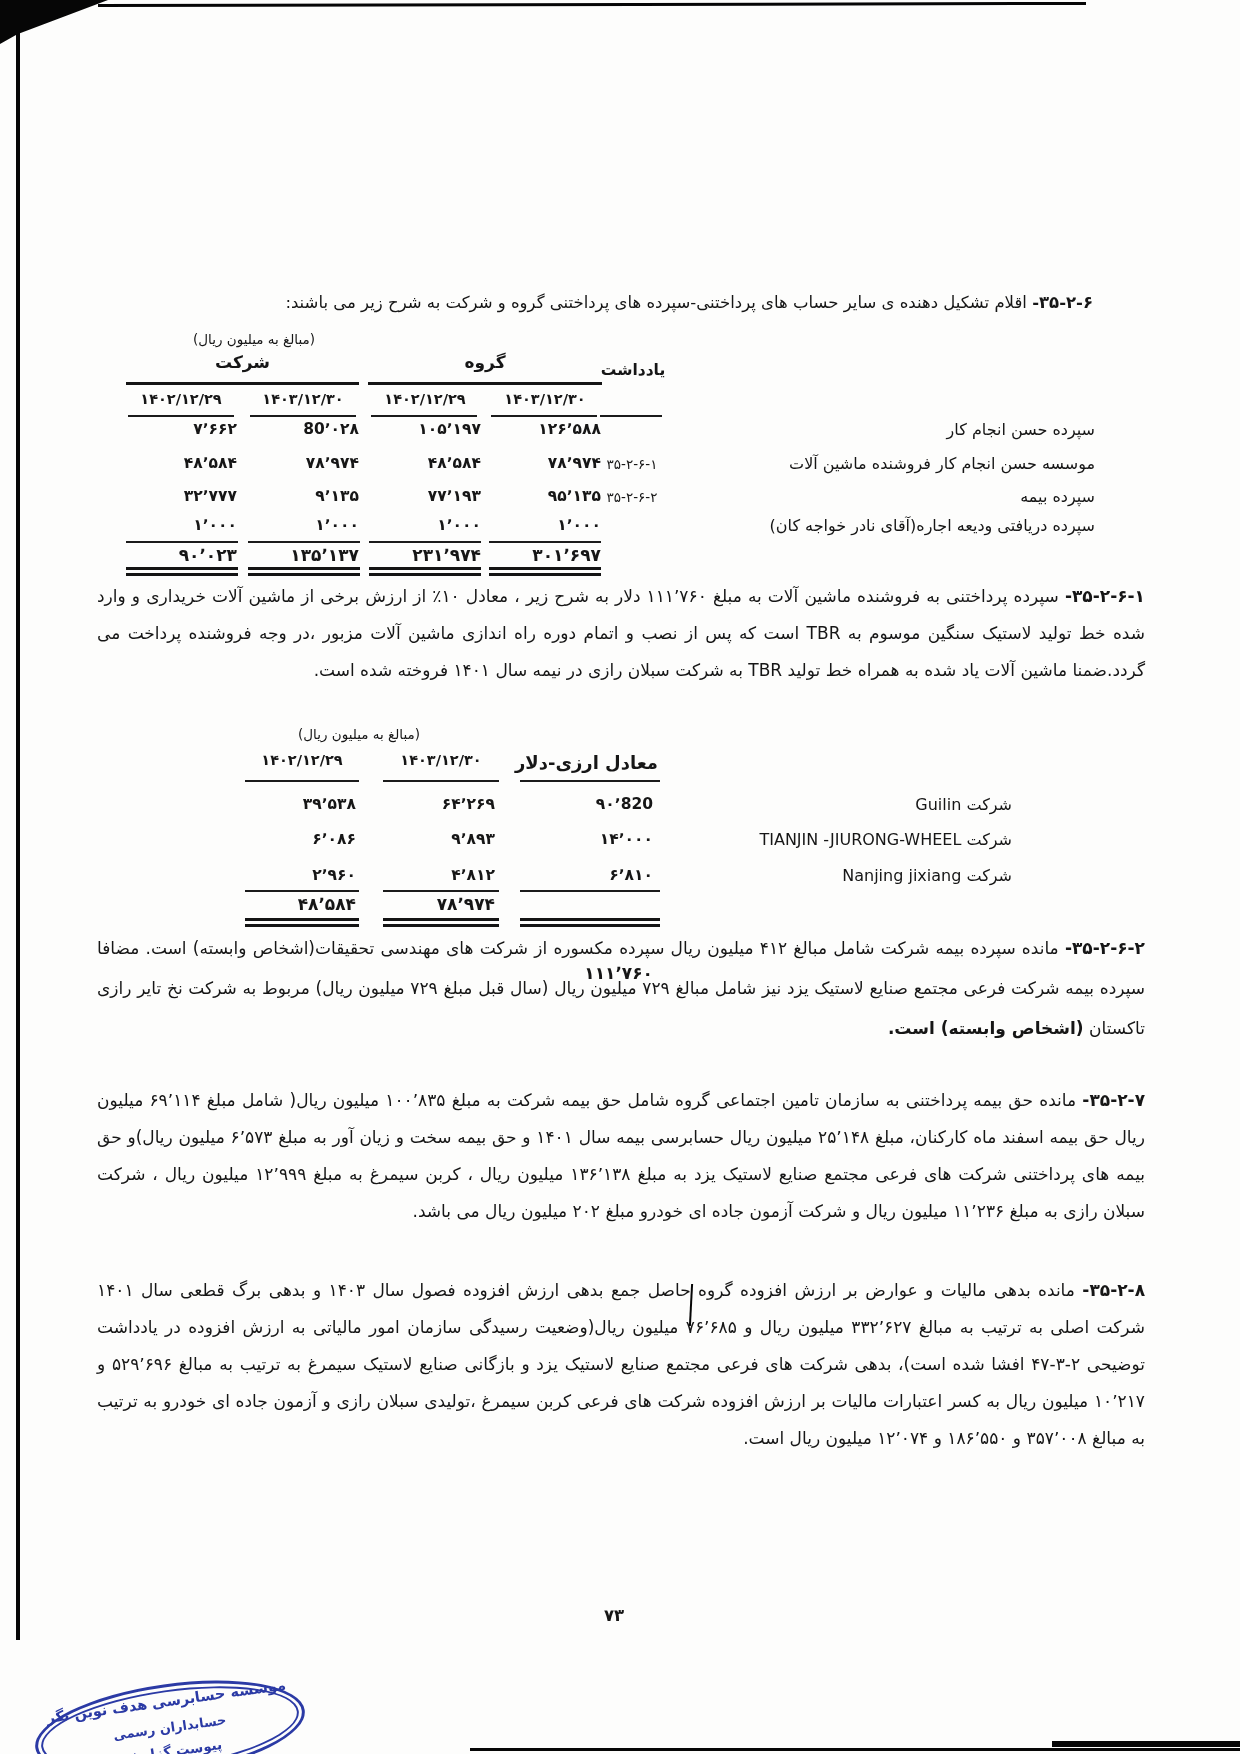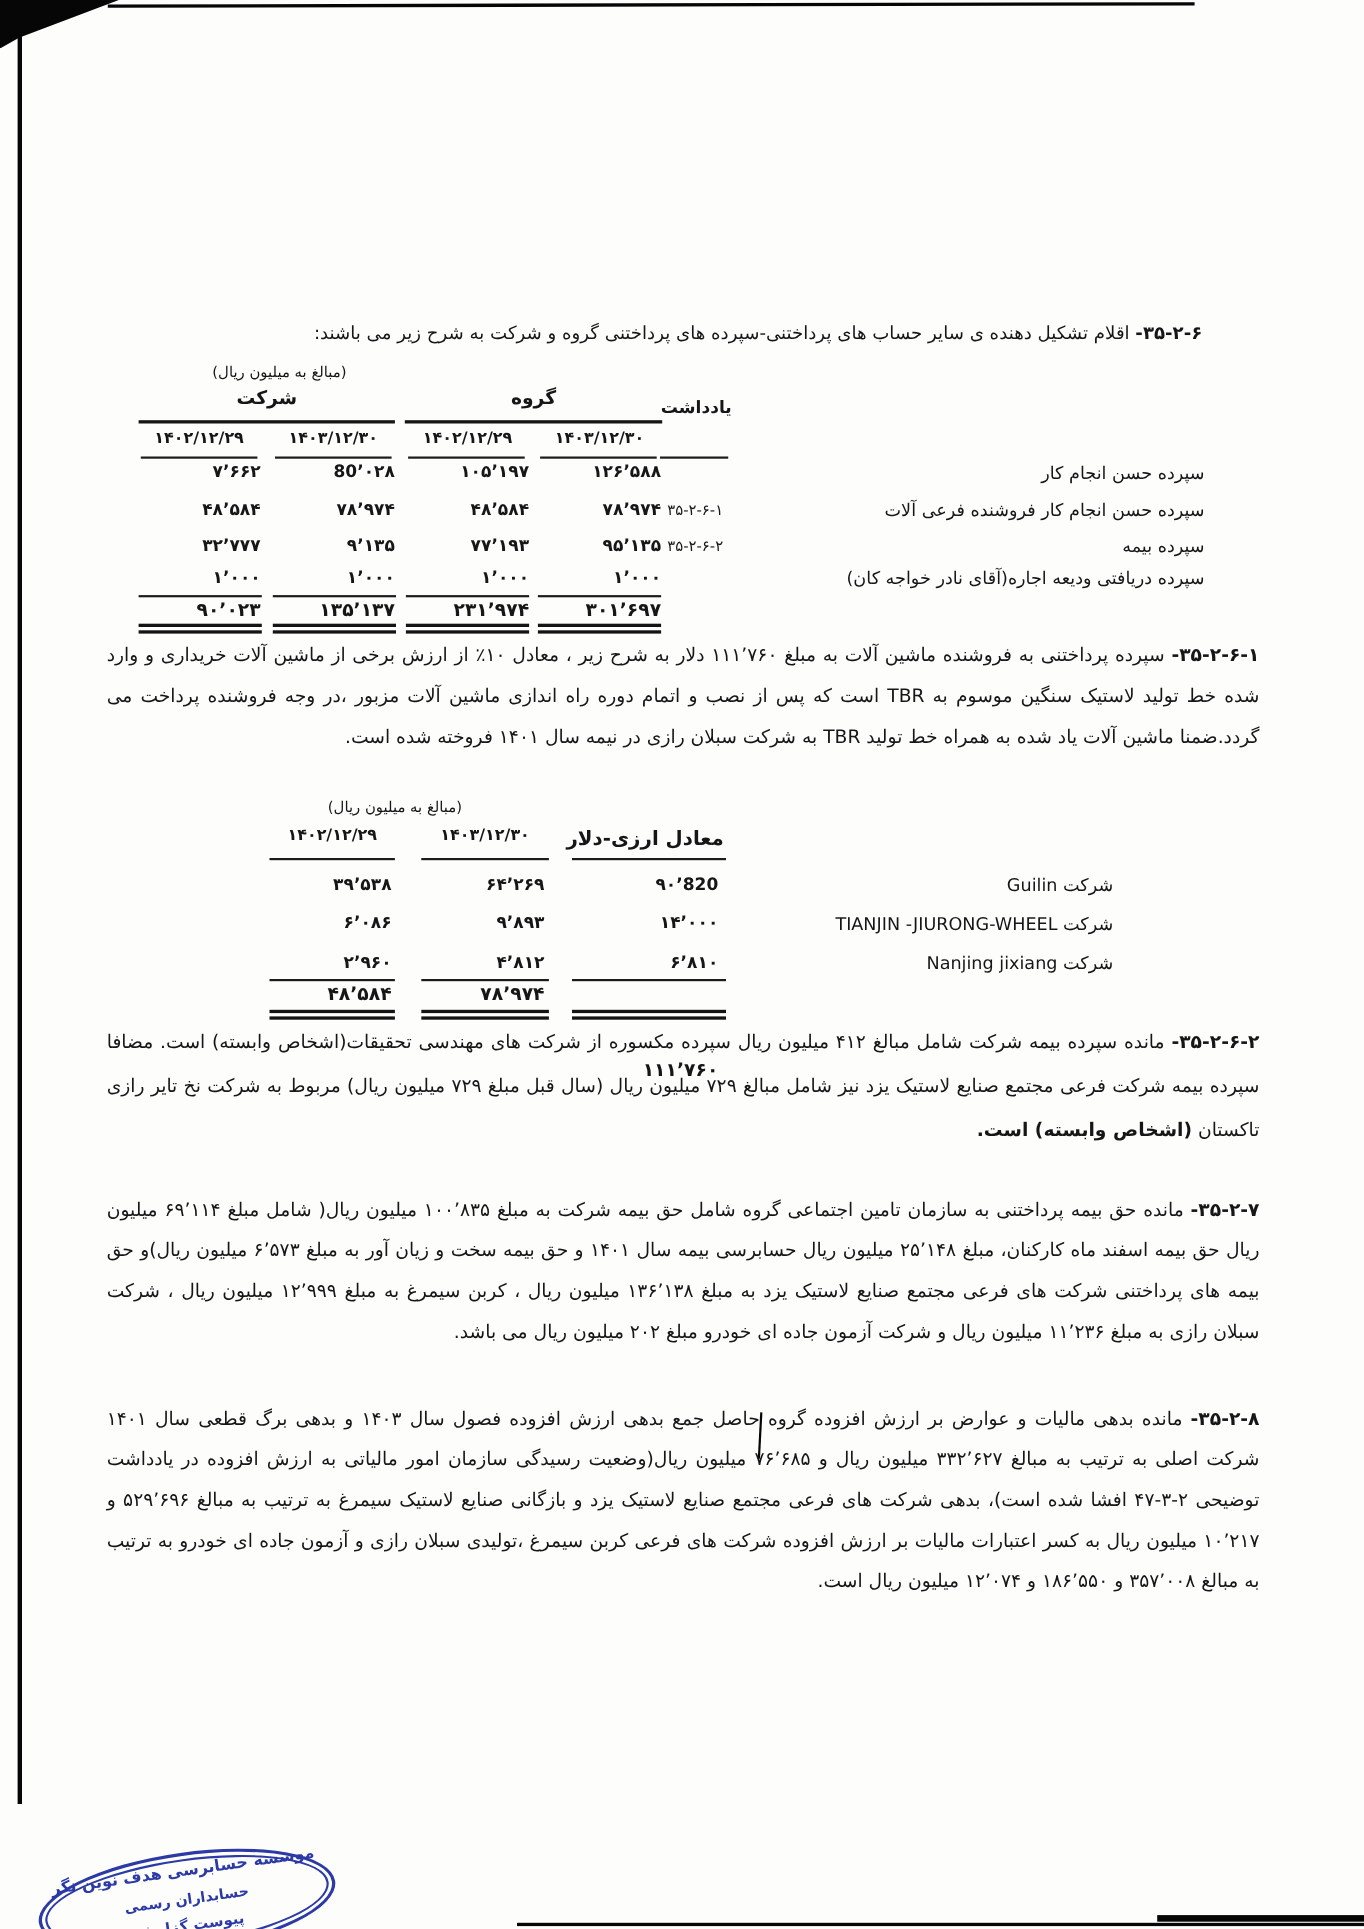--- a/index.html
+++ b/index.html
@@ -72,21 +72,21 @@
   <div class="abs thinline" style="left:371px;top:415px;width:106px;"></div>
   <div class="abs thinline" style="left:491px;top:415px;width:106px;"></div>
   <div class="abs thinline" style="left:600px;top:415px;width:62px;"></div>
 
   <div class="abs rowlabel" style="right:145px;top:420px;">سپرده حسن انجام کار</div>
   <div class="abs val" style="left:489px;top:420px;width:112px;">۱۲۶٬۵۸۸</div>
   <div class="abs val" style="left:369px;top:420px;width:112px;">۱۰۵٬۱۹۷</div>
   <div class="abs val" style="left:247px;top:420px;width:112px;">80٬۰۲۸</div>
   <div class="abs val" style="left:125px;top:420px;width:112px;">۷٬۶۶۲</div>
 
-  <div class="abs rowlabel" style="right:145px;top:454px;">سپرده حسن انجام کار فروشنده فرعی آلات</div>
+  <div class="abs rowlabel" style="right:145px;top:454px;">موسسه حسن انجام کار فروشنده ماشین آلات</div>
   <div class="abs noteref" style="left:597px;top:456px;width:70px;text-align:center;">۳۵-۲-۶-۱</div>
   <div class="abs val" style="left:489px;top:454px;width:112px;">۷۸٬۹۷۴</div>
   <div class="abs val" style="left:369px;top:454px;width:112px;">۴۸٬۵۸۴</div>
   <div class="abs val" style="left:247px;top:454px;width:112px;">۷۸٬۹۷۴</div>
   <div class="abs val" style="left:125px;top:454px;width:112px;">۴۸٬۵۸۴</div>
 
   <div class="abs rowlabel" style="right:145px;top:487px;">سپرده بیمه</div>
   <div class="abs noteref" style="left:597px;top:489px;width:70px;">۳۵-۲-۶-۲</div>
   <div class="abs val" style="left:489px;top:487px;width:112px;">۹۵٬۱۳۵</div>
   <div class="abs val" style="left:369px;top:487px;width:112px;">۷۷٬۱۹۳</div>
@@ -161,20 +161,21 @@
 
   <div class="abs para" style="top:1082px;">
     <span class="b">۳۵-۲-۷-</span><span> مانده حق بیمه  پرداختنی به سازمان تامین اجتماعی گروه شامل حق بیمه شرکت به مبلغ ۱۰۰٬۸۳۵ میلیون ریال( شامل مبلغ ۶۹٬۱۱۴ میلیون ریال حق بیمه اسفند ماه کارکنان، مبلغ ۲۵٬۱۴۸ میلیون ریال حسابرسی بیمه سال  ۱۴۰۱ و حق بیمه سخت و زیان آور به مبلغ ۶٬۵۷۳ میلیون ریال)و حق بیمه های پرداختنی شرکت های فرعی مجتمع صنایع لاستیک یزد به مبلغ ۱۳۶٬۱۳۸ میلیون ریال ، کربن سیمرغ  به مبلغ ۱۲٬۹۹۹ میلیون ریال ، شرکت سبلان رازی به مبلغ ۱۱٬۲۳۶ میلیون ریال و شرکت آزمون جاده ای خودرو مبلغ ۲۰۲ میلیون ریال می باشد.</span>
   </div>
 
   <div class="abs para" style="top:1272px;">
     <span class="b">۳۵-۲-۸-</span><span> مانده بدهی مالیات و عوارض بر ارزش افزوده گروه حاصل جمع بدهی ارزش افزوده فصول  سال ۱۴۰۳ و بدهی برگ قطعی سال ۱۴۰۱ شرکت اصلی به ترتیب به مبالغ  ۳۳۲٬۶۲۷ میلیون ریال و ۷۶٬۶۸۵ میلیون ریال(وضعیت رسیدگی سازمان امور مالیاتی به ارزش افزوده در یادداشت توضیحی ۲-۳-۴۷ افشا شده است)، بدهی شرکت های فرعی مجتمع صنایع لاستیک یزد و بازگانی صنایع لاستیک سیمرغ به ترتیب  به مبالغ ۵۲۹٬۶۹۶  و  ۱۰٬۲۱۷ میلیون ریال به کسر اعتبارات مالیات بر ارزش افزوده شرکت های فرعی کربن سیمرغ ،تولیدی سبلان رازی و آزمون جاده ای خودرو به ترتیب به مبالغ ۳۵۷٬۰۰۸ و ۱۸۶٬۵۵۰ و ۱۲٬۰۷۴ میلیون ریال است.</span>
   </div>
 
 
+  <div class="abs pageno">۷۳</div>
 
   <div class="abs stamp" id="stamp" style="color: rgb(43, 58, 165);">
     <div class="ring-outer" style="border-color: rgb(43, 58, 165);"></div>
     <div class="ring-inner" style="border-color: rgb(43, 58, 165);"></div>
     <div class="s1">موسسه حسابرسی هدف نوین نگر</div>
     <div class="s2">حسابداران رسمی</div>
     <div class="s3">پیوست گزارش</div>
   </div>
 
 </div>

